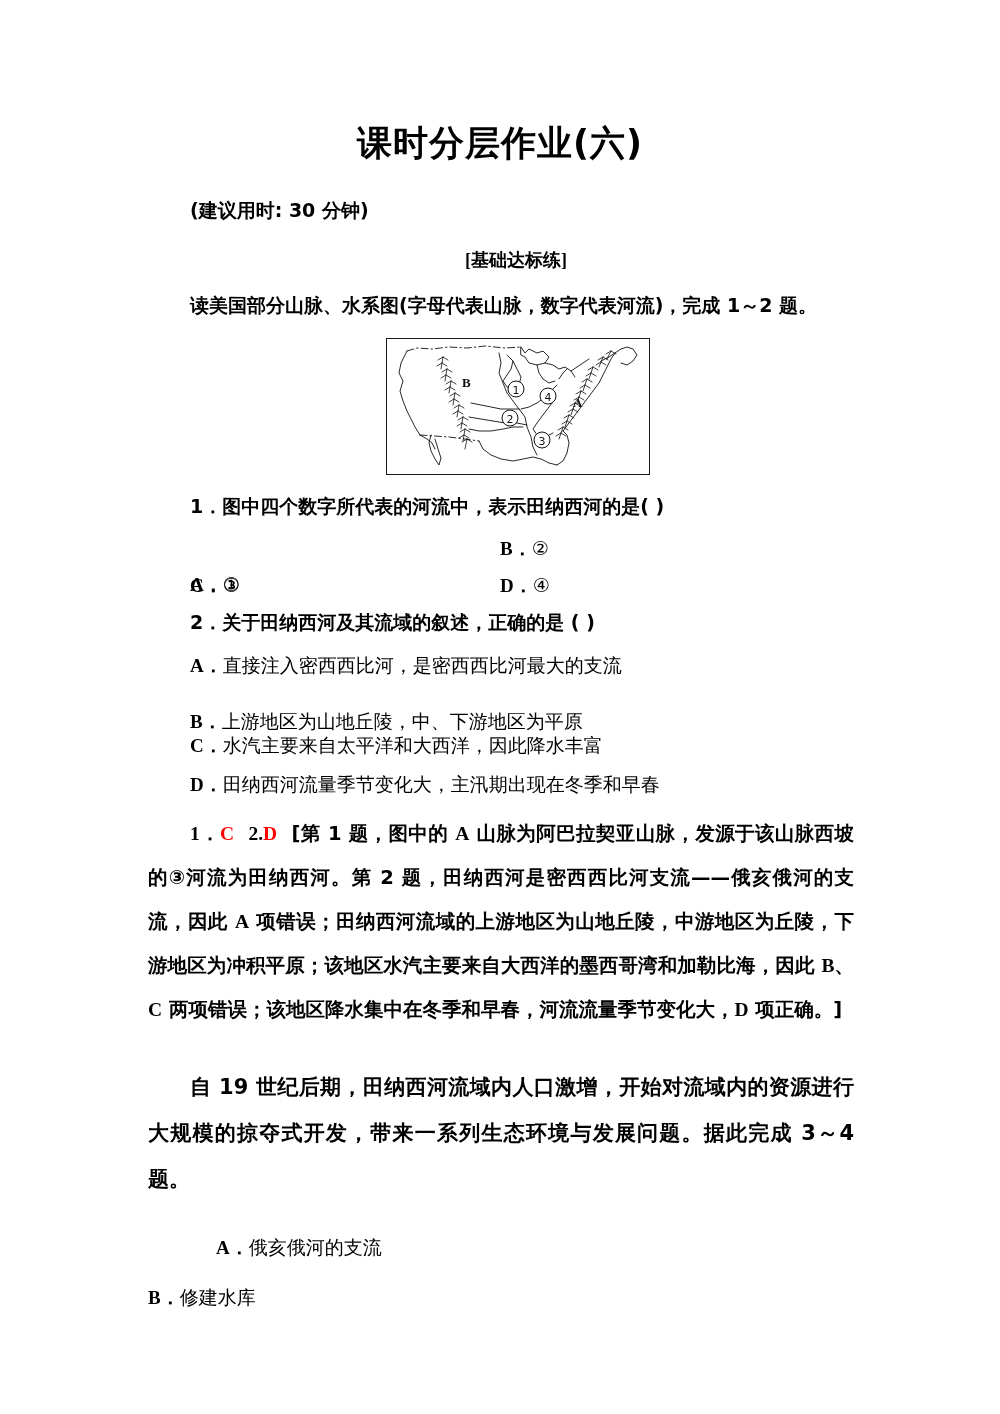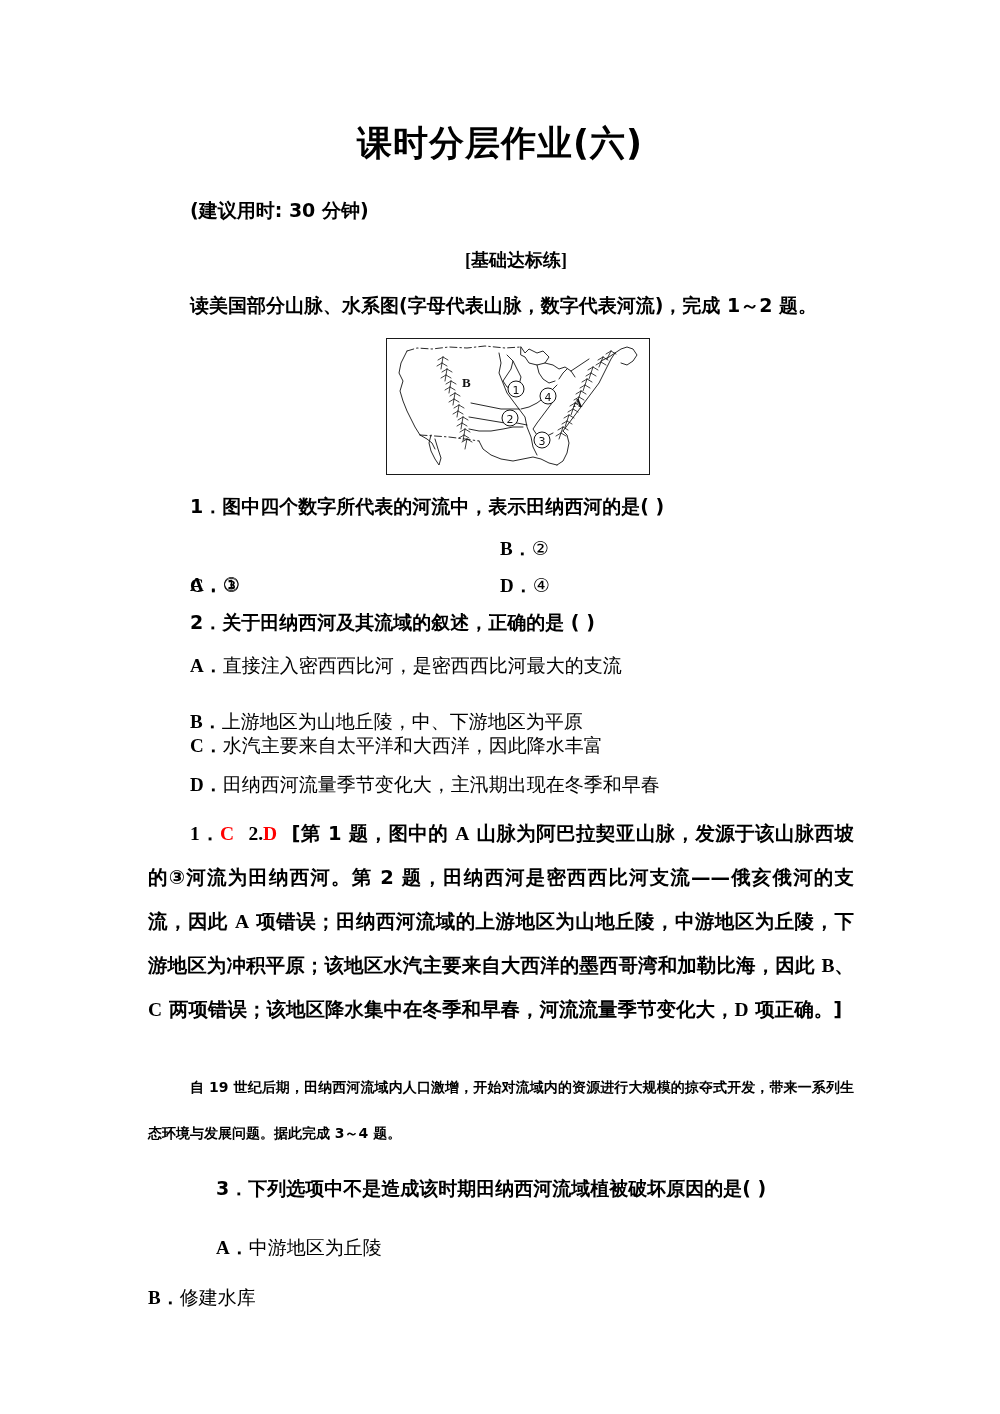--- a/index.html
+++ b/index.html
@@ -115,21 +115,21 @@
     font-family: "Liberation Serif", "DejaVu Serif", serif;
     font-weight: bold;
   }
   .lat { font-family: "Liberation Serif", "DejaVu Serif", serif; font-weight: bold; }
 
   .para2 {
     position: absolute;
     left: 148px;
     top: 1064px;
     width: 706px;
-    font-size: 14px;
+    font-size: 21px;
     font-weight: bold;
     font-family: "DejaVu Sans", "Liberation Sans", sans-serif;
     line-height: 46px;
     text-align: justify;
     text-justify: inter-ideograph;
     text-indent: 42px;
   }
 </style>
 </head>
 <body>
@@ -256,22 +256,21 @@
   </div>
   <div class="q-line" style="left:190px; top:772px;">
     <span class="opt-label">D．</span><span>田纳西河流量季节变化大，主汛期出现在冬季和早春</span>
   </div>
 
   <div class="explain"><span class="lead"></span><span class="ans-num">1．</span><span class="ans-red">C</span>&nbsp;&nbsp;<span class="ans-num">2.</span><span class="ans-red">D</span>&nbsp;&nbsp;<span>[第 1 题，图中的 </span><span class="lat">A</span><span> 山脉为阿巴拉契亚山脉，发源于该山脉西坡的③河流为田纳西河。第 2 题，田纳西河是密西西比河支流——俄亥俄河的支流，因此 </span><span class="lat">A</span><span> 项错误；田纳西河流域的上游地区为山地丘陵，中游地区为丘陵，下游地区为冲积平原；该地区水汽主要来自大西洋的墨西哥湾和加勒比海，因此 </span><span class="lat">B、C</span><span> 两项错误；该地区降水集中在冬季和早春，河流流量季节变化大，</span><span class="lat">D</span><span> 项正确。]</span>
   </div>
 
   <div class="para2">自 19 世纪后期，田纳西河流域内人口激增，开始对流域内的资源进行大规模的掠夺式开发，带来一系列生态环境与发展问题。据此完成 3～4 题。</div>
 
-  <div class="q-line q-head" style="left:216px; top:1176px;">3．下列选项中不是造成该时期田纳西河流域植被破坏原因的是(      )</div>
 
   <div class="q-line" style="left:216px; top:1235px;">
-    <span class="opt-label">A．</span><span>中游地区为丘陵</span>
+    <span class="opt-label">A．</span><span>俄亥俄河的支流</span>
   </div>
   <div class="q-line" style="left:148px; top:1285px;">
     <span class="opt-label">B．</span><span>修建水库</span>
   </div>
 
 </div>
 
 </body></html>

